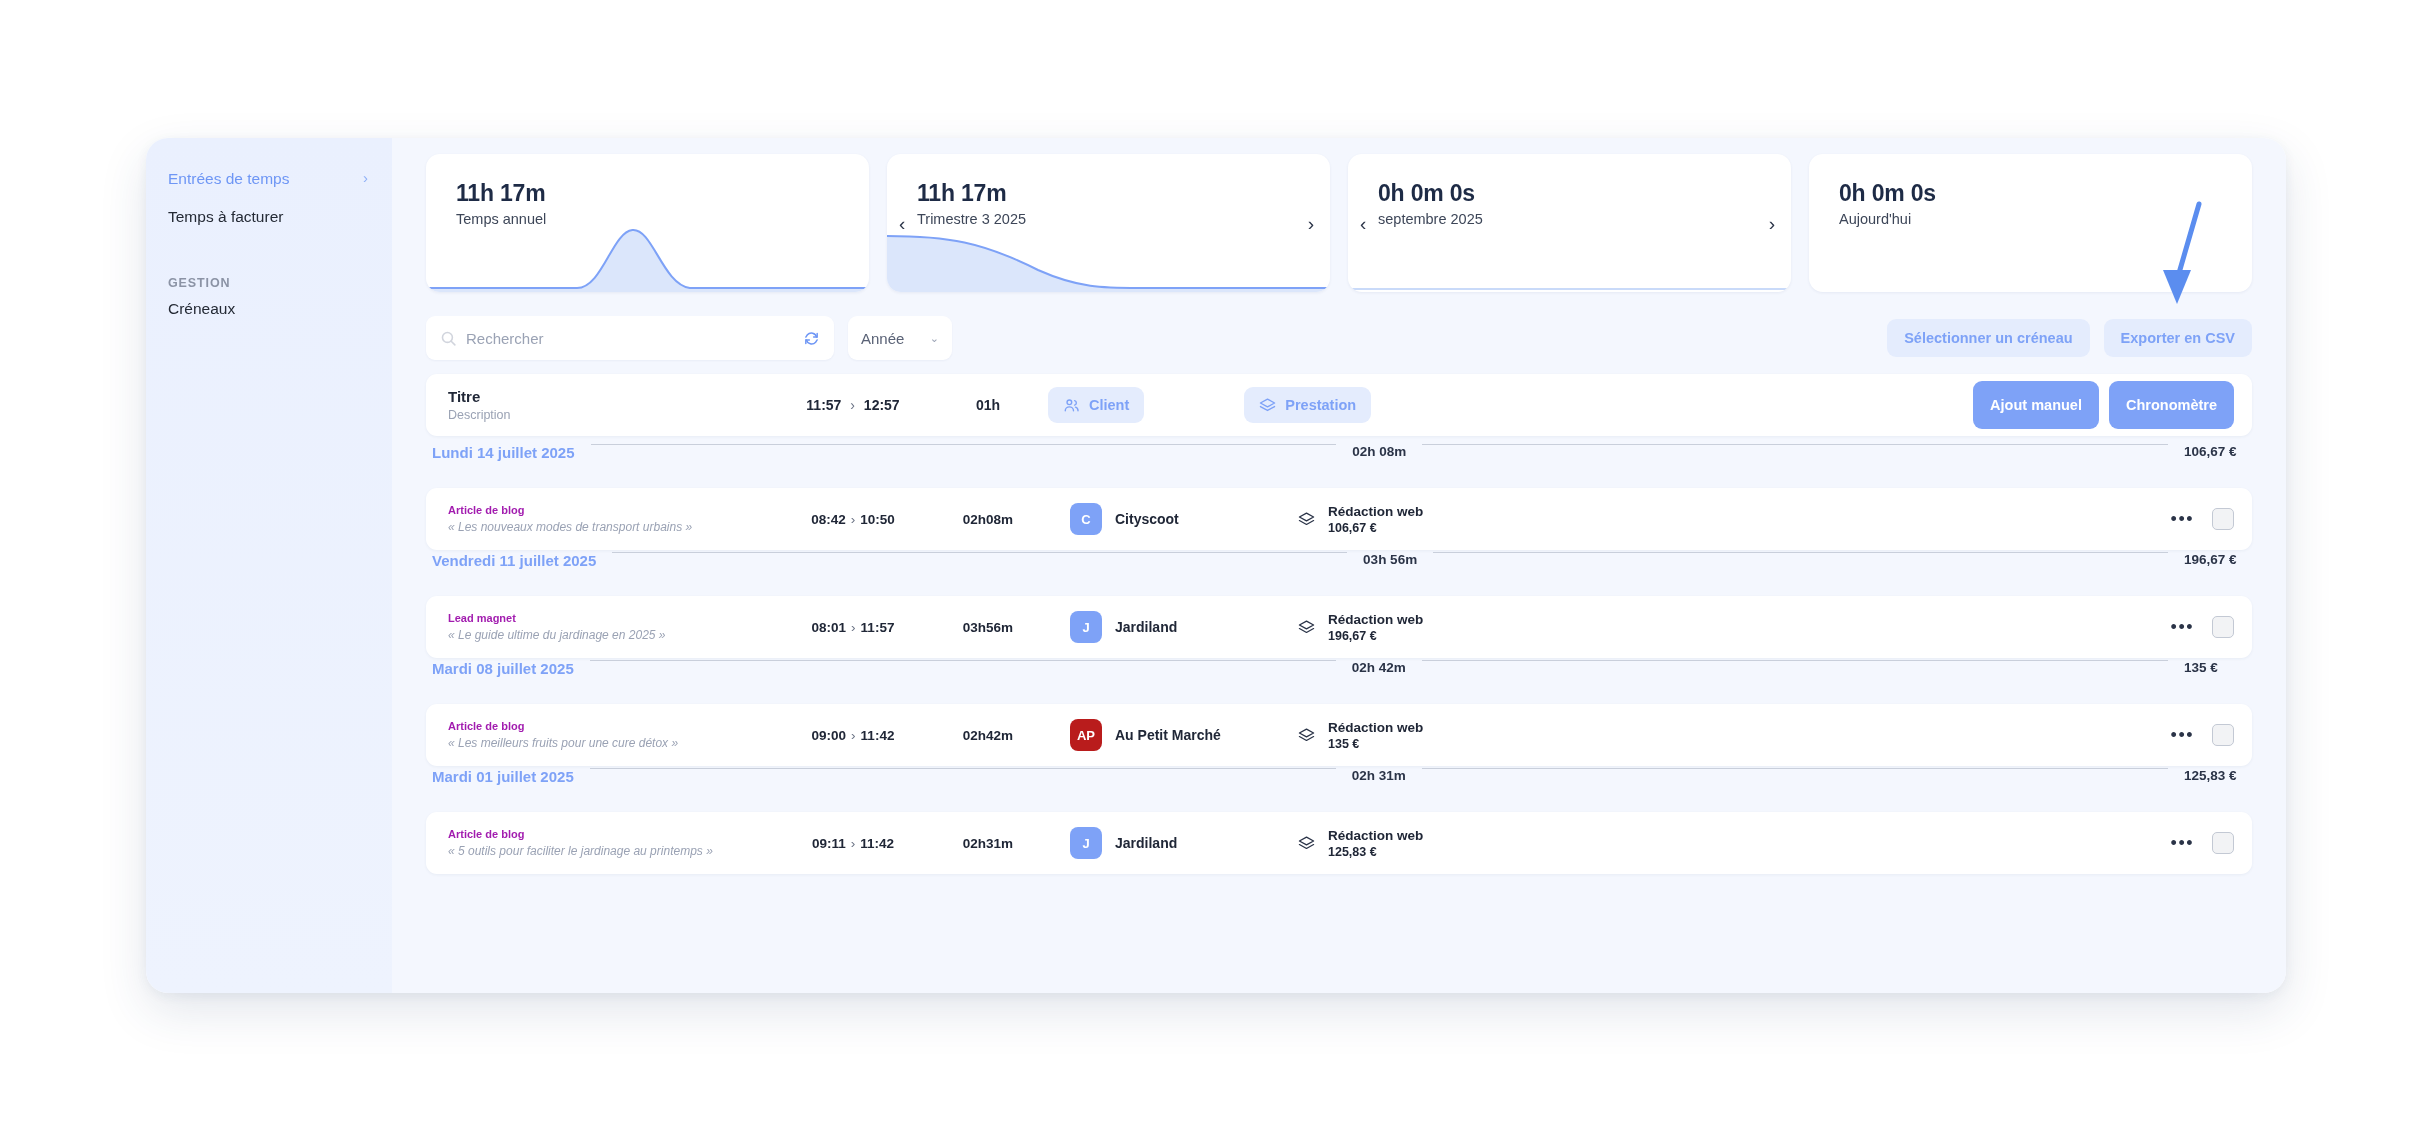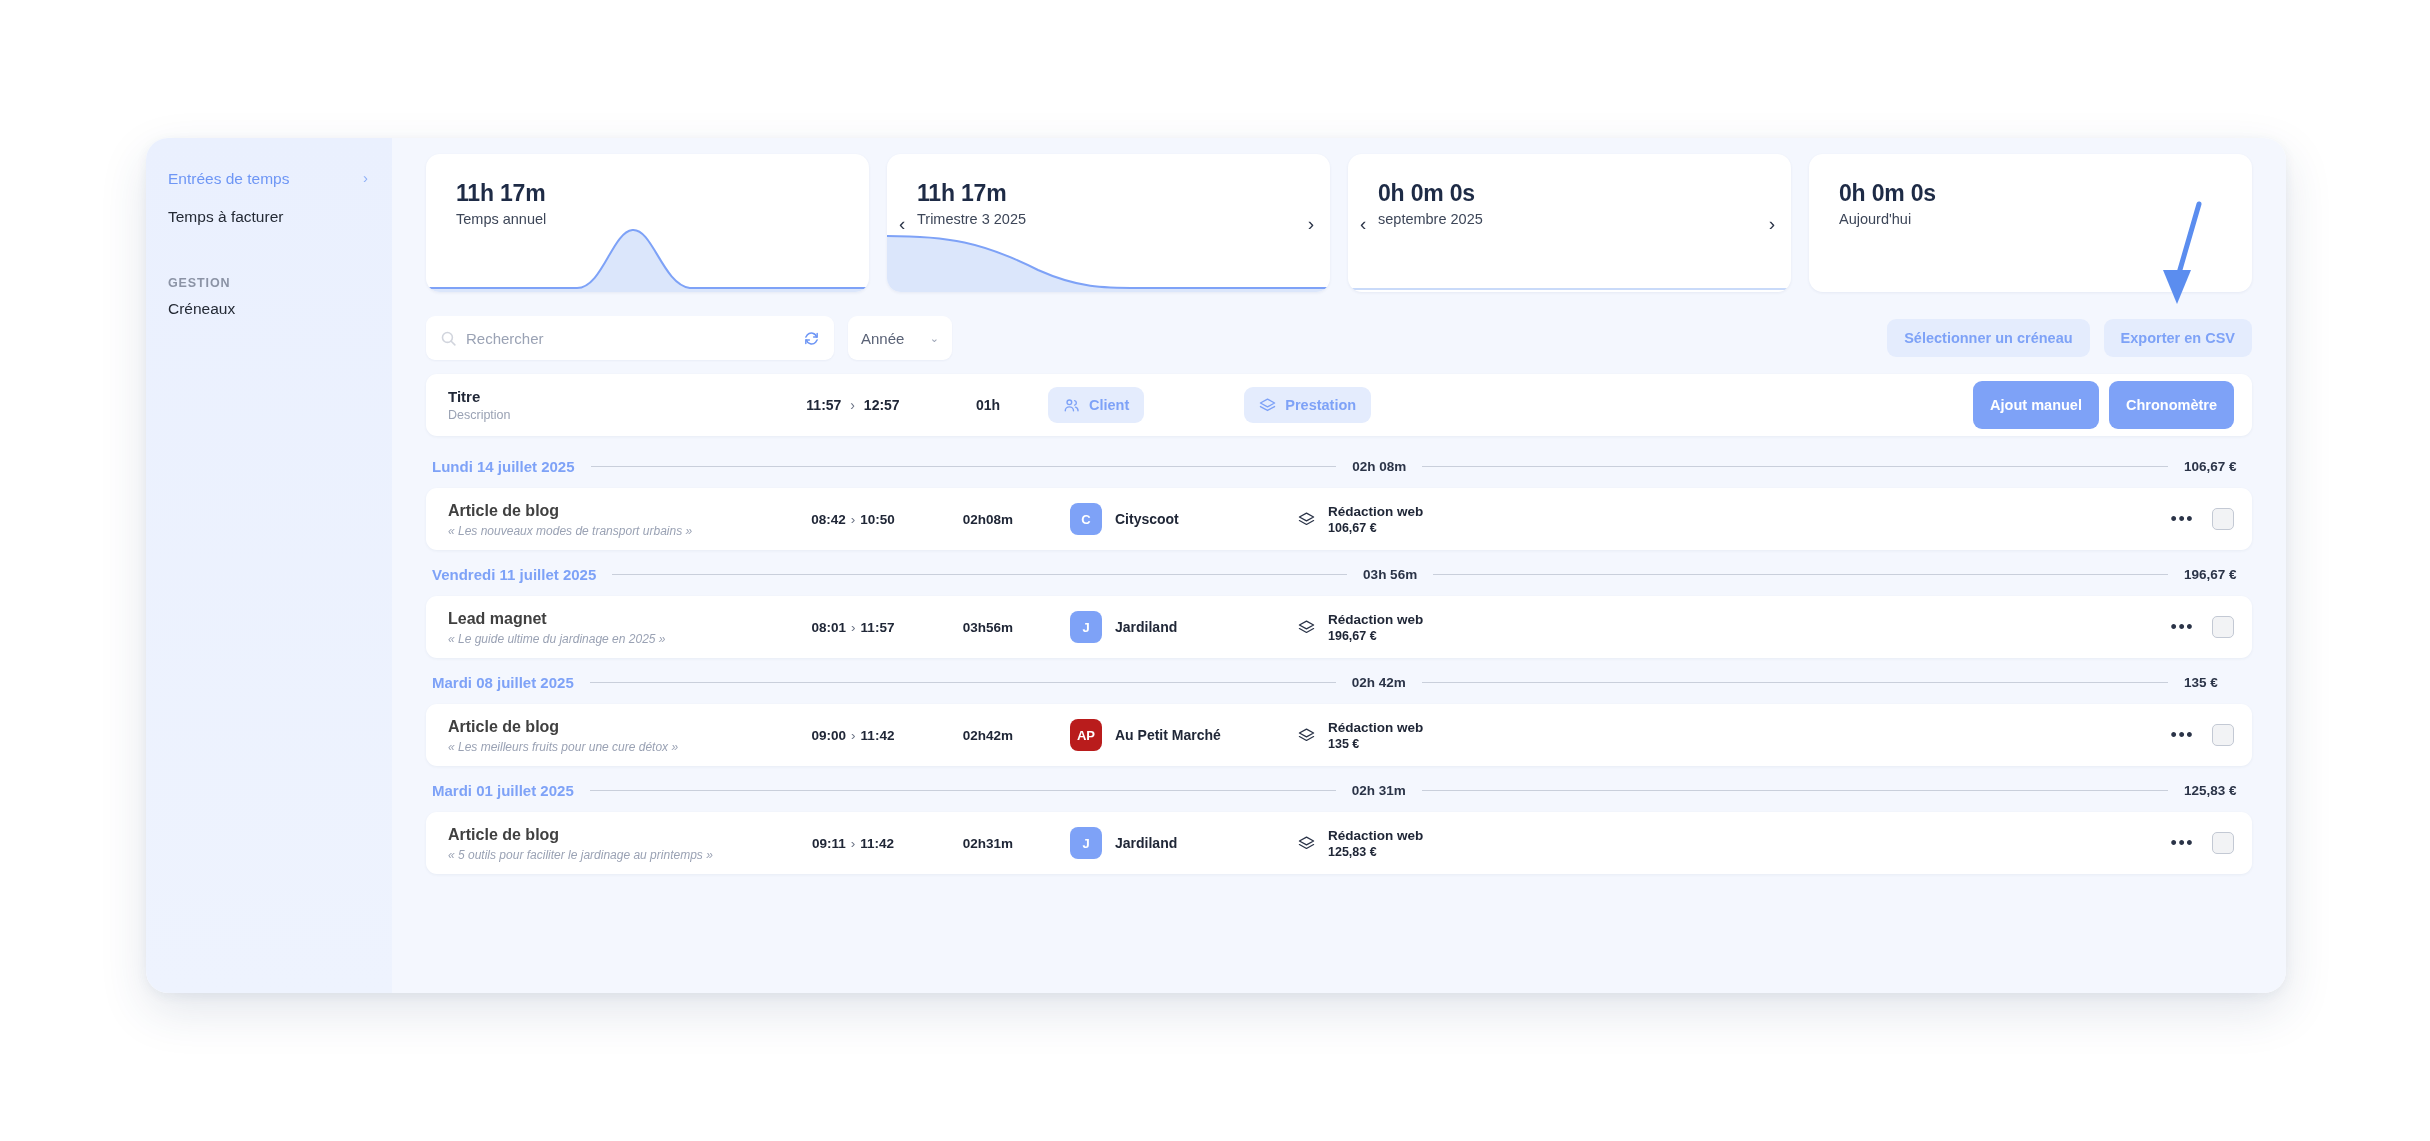--- a/index.html
+++ b/index.html
@@ -168,21 +168,21 @@
     background: #7ea2f7; border-radius: 9px;
     display: flex; align-items: center;
     color: #ffffff; font-size: 14.5px; font-weight: 700;
     cursor: pointer; white-space: nowrap;
     margin-left: 10px;
   }
 
   
   #entry-list { padding: 0 34px; margin-top: 8px; }
   .day-header {
-    display: flex; align-items: center;
+    display: flex; 
     height: 44px; gap: 16px;
     padding: 0 6px 0 6px;
   }
   .day-date {
     font-size: 15px; font-weight: 600; color: #7ea2f7;
     white-space: nowrap;
   }
   .day-line { flex: 1; height: 1px; background: #c9cfdb; }
   .day-dur, .day-amount {
     font-size: 13.5px; font-weight: 600; color: #2b3448;
@@ -193,21 +193,21 @@
   .entry-row {
     height: 62px;
     background: #ffffff;
     border-radius: 11px;
     box-shadow: 0 1px 3px rgba(40,60,110,0.06);
     display: flex; align-items: center;
     padding: 0 18px 0 22px;
     margin-bottom: 2px;
   }
   .row-title-wrap { width: 330px; }
-  .row-title { font-size: 16px; font-weight: 600; color: #404040; line-height: 1.25; }
+  .row-title { font-size: 11px; font-weight: 600; color: #a21caf; line-height: 1.25; }
   .row-desc { font-size: 12px; color: #9aa2b4; margin-top: 3px; font-style: italic; }
   .row-times {
     width: 150px; text-align: center;
     font-size: 13.5px; font-weight: 700; color: #202737;
   }
   .row-times .arrow { color: #6b7385; font-weight: 400; margin: 0 5px; }
   .row-dur {
     width: 120px; text-align: center;
     font-size: 13.5px; font-weight: 700; color: #202737;
   }

